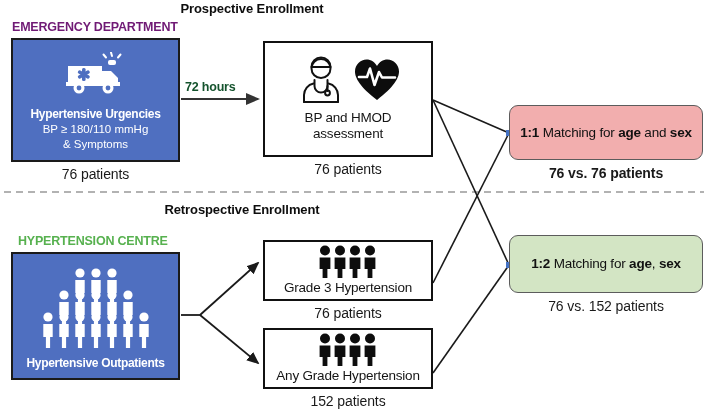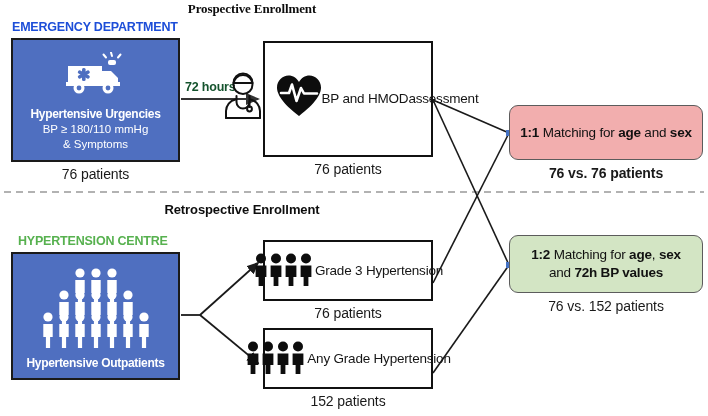--- a/index.html
+++ b/index.html
@@ -69,21 +69,21 @@
   .blue-box .bb-text {
     padding-bottom: 7px;
   }
 
   
   .white-box {
     border: 2.4px solid #111111;
     background: #ffffff;
     box-sizing: border-box;
     display: flex;
-    flex-direction: row;
+    flex-direction: column;
     align-items: center;
     justify-content: center;
     text-align: center;
   }
   .white-box .wb-icons {
     display: flex;
     align-items: center;
     justify-content: center;
     gap: 8px;
   }
@@ -161,23 +161,23 @@
 
     <line x1="433" y1="100" x2="509" y2="133" stroke="#1a1a1a" stroke-width="1.6"></line>
     <line x1="433" y1="100" x2="509" y2="265" stroke="#1a1a1a" stroke-width="1.6"></line>
     <line x1="433" y1="283" x2="509" y2="133" stroke="#1a1a1a" stroke-width="1.6"></line>
     <line x1="433" y1="373" x2="509" y2="265" stroke="#1a1a1a" stroke-width="1.6"></line>
 
     <rect x="506" y="130" width="6" height="6" fill="#4472c4"></rect>
     <rect x="506" y="262" width="6" height="6" fill="#4472c4"></rect>
   </svg>
 
-  <div class="abs section-title" style="left:142px; top:1px; width:220px;font-family:Liberation Serif, serif;">Prospective Enrollment</div>
-
-  <div class="abs source-label" style="left:12px; top:20px; color:#1d4ed8;">EMERGENCY DEPARTMENT</div>
+  <div class="abs section-title" style="left:142px; top:1px; width:220px;">Prospective Enrollment</div>
+
+  <div class="abs source-label" style="left:12px; top:20px; color:#701a75;">EMERGENCY DEPARTMENT</div>
 
   <div class="abs blue-box" style="left:11px; top:38px; width:169px; height:124px; background:#4f6fc0;">
     <div class="icon-wrap">
       <svg width="68" height="44" viewBox="0 0 68 44">
 
         <g stroke="#ffffff" stroke-width="2" stroke-linecap="round">
           <line x1="50" y1="4" x2="49" y2="0.5"></line>
           <line x1="44" y1="5.5" x2="41.5" y2="2.5"></line>
           <line x1="56" y1="5.5" x2="58.5" y2="2.5"></line>
         </g>
@@ -380,19 +380,18 @@
     <div>
       <b>1:1</b><span> Matching for </span><b>age</b><span> and </span><b>sex</b>
     </div>
   </div>
 
   <div class="abs caption" style="left:509px; top:165px; width:194px;font-weight:bold;">76 vs. 76 patients</div>
 
   <div class="abs result-box" style="left:509px; top:235px; width:194px; height:58px; background:#d3e5c4;">
     <div>
       <div><b>1:2</b><span> Matching for </span><b>age</b><span>, </span><b>sex</b></div>
-      <div><span>and </span><b>72h BP values</b></div>
     </div>
   </div>
 
   <div class="abs caption" style="left:509px; top:298px; width:194px;">76 vs. 152 patients</div>
 
 </div>
 
 </body></html>

